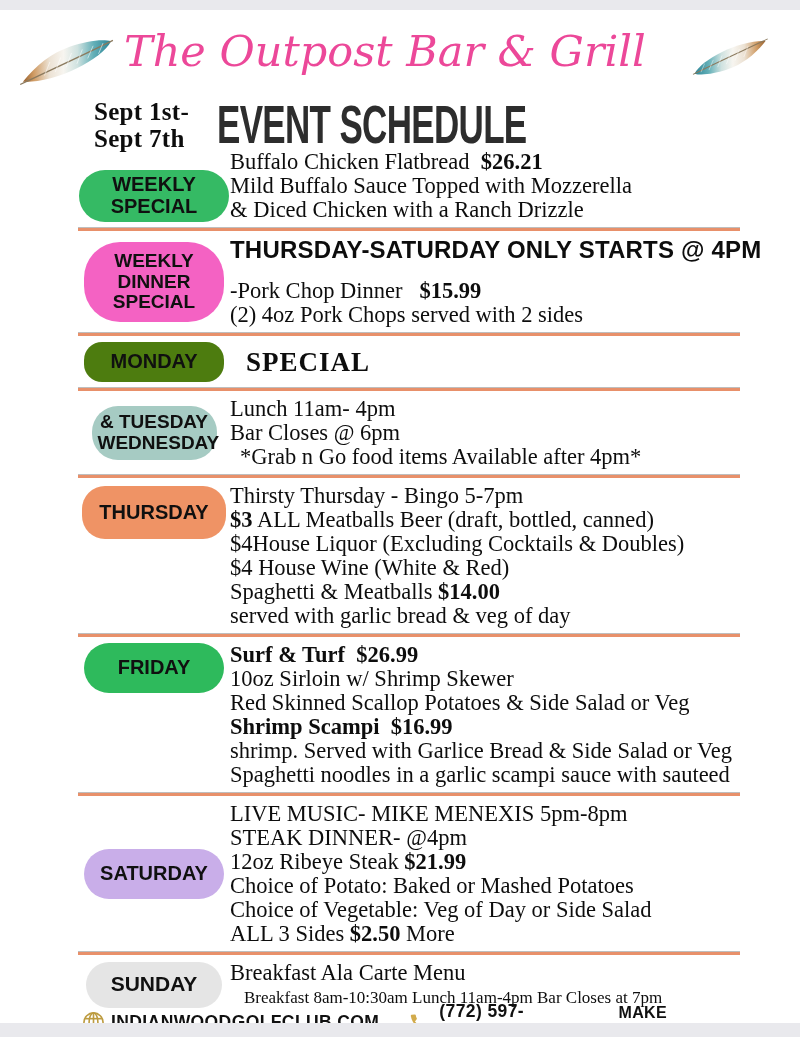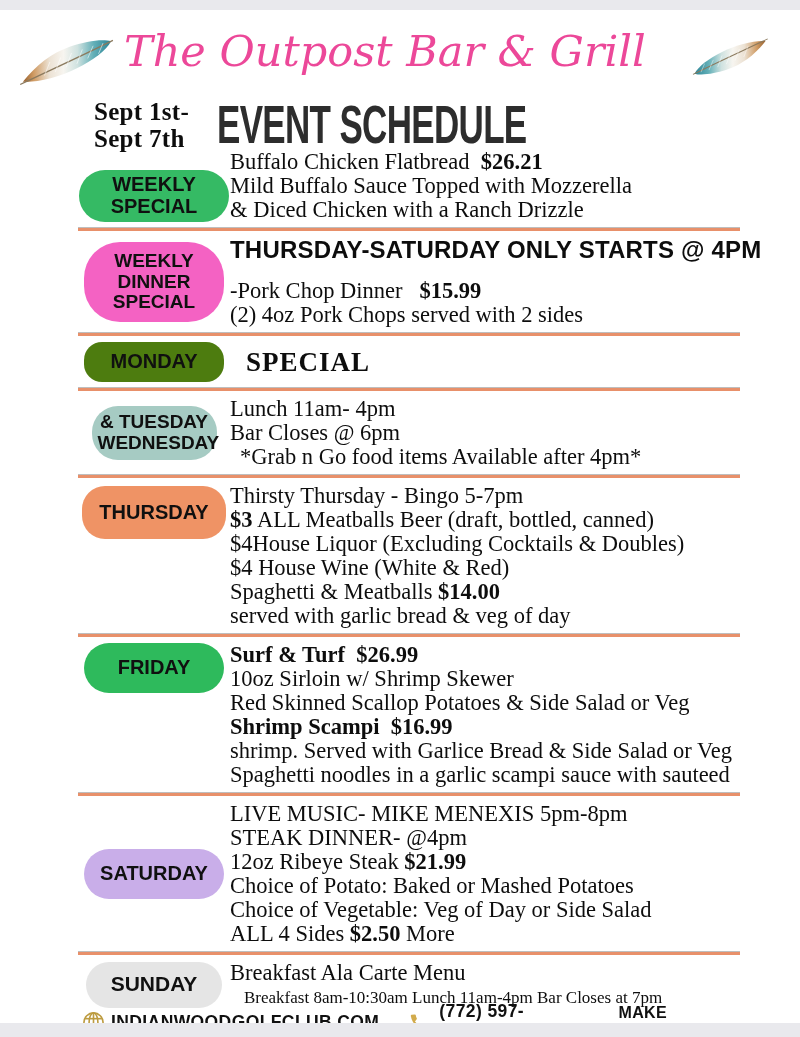--- a/index.html
+++ b/index.html
@@ -210,21 +210,21 @@
           <div class="pill" style="background: rgb(201, 174, 233);">
             <div>SATURDAY</div>
           </div>
         </div>
         <div class="content">
           <div class="line"><span>LIVE MUSIC- MIKE MENEXIS 5pm-8pm</span></div>
           <div class="line"><span>STEAK DINNER- @4pm</span></div>
           <div class="line"><span>12oz Ribeye Steak </span><span class="b">$21.99</span></div>
           <div class="line"><span>Choice of Potato: Baked or Mashed Potatoes</span></div>
           <div class="line"><span>Choice of Vegetable: Veg of Day or Side Salad</span></div>
-          <div class="line"><span>ALL 4 Sides </span><span class="b">$2.50</span><span> More</span></div>
+          <div class="line"><span>ALL 3 Sides </span><span class="b">$2.50</span><span> More</span></div>
         </div>
       </div>
       <div class="divider" style="background: rgb(232, 144, 106);"></div>
       <div class="section sec-sunday">
         <div class="pill-col">
           <div class="pill" style="background: #e5e5e5;">
             <div>SUNDAY</div>
           </div>
         </div>
         <div class="content">

